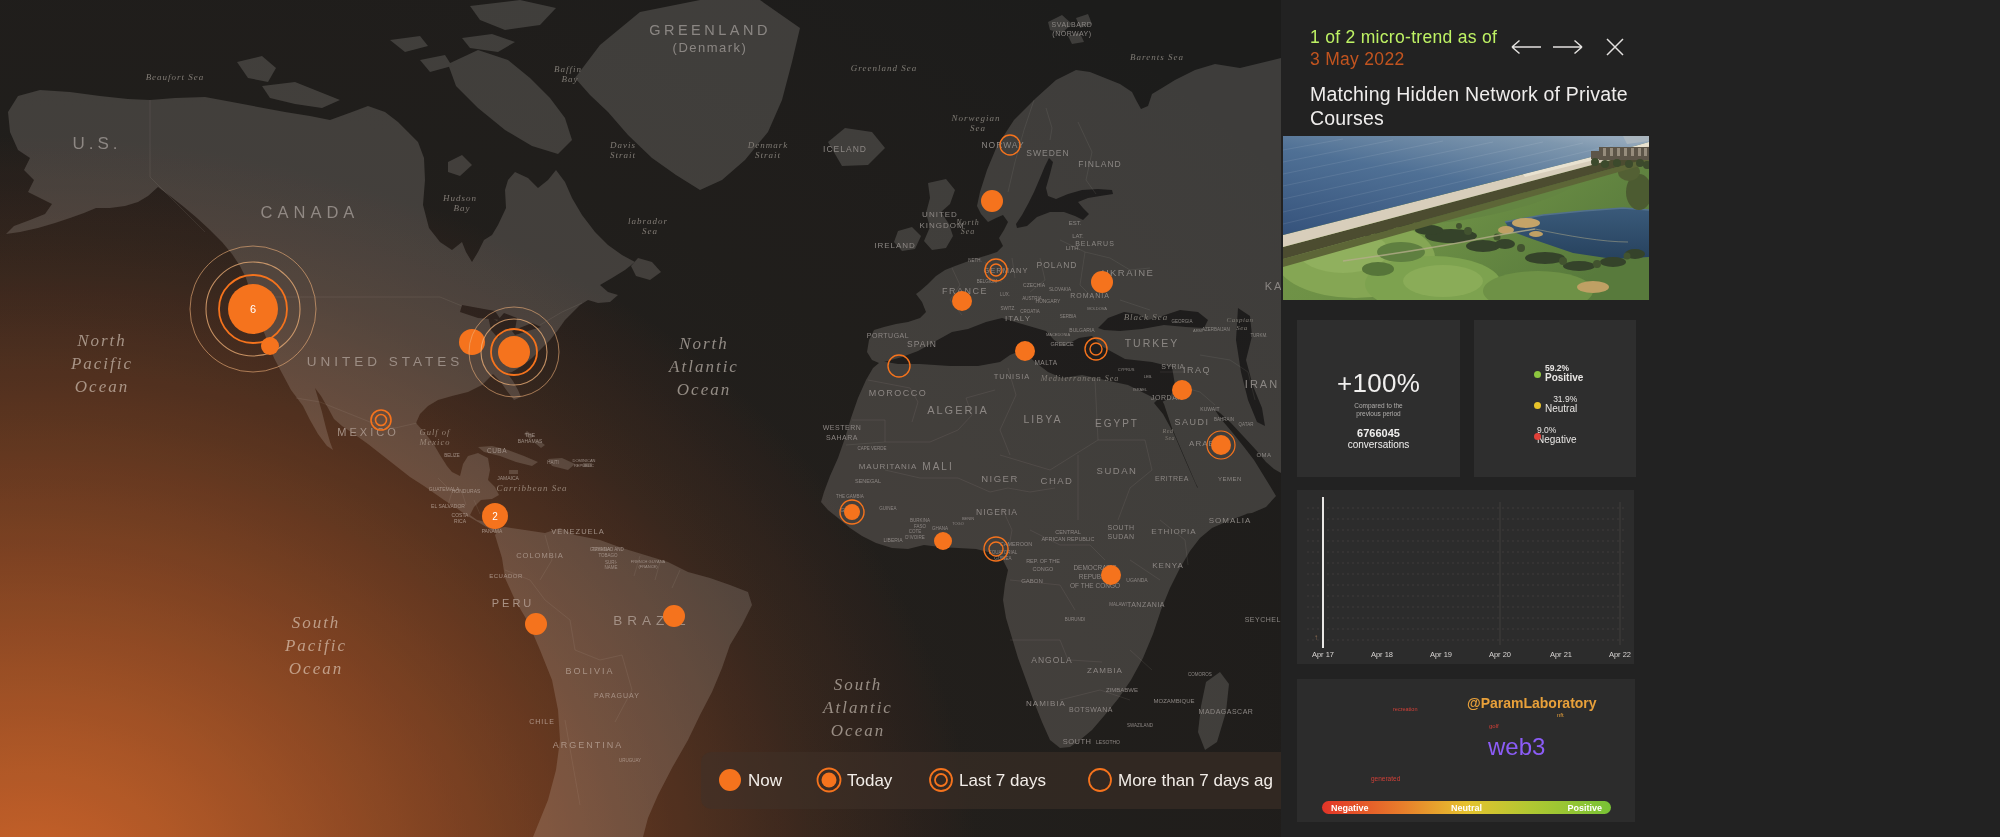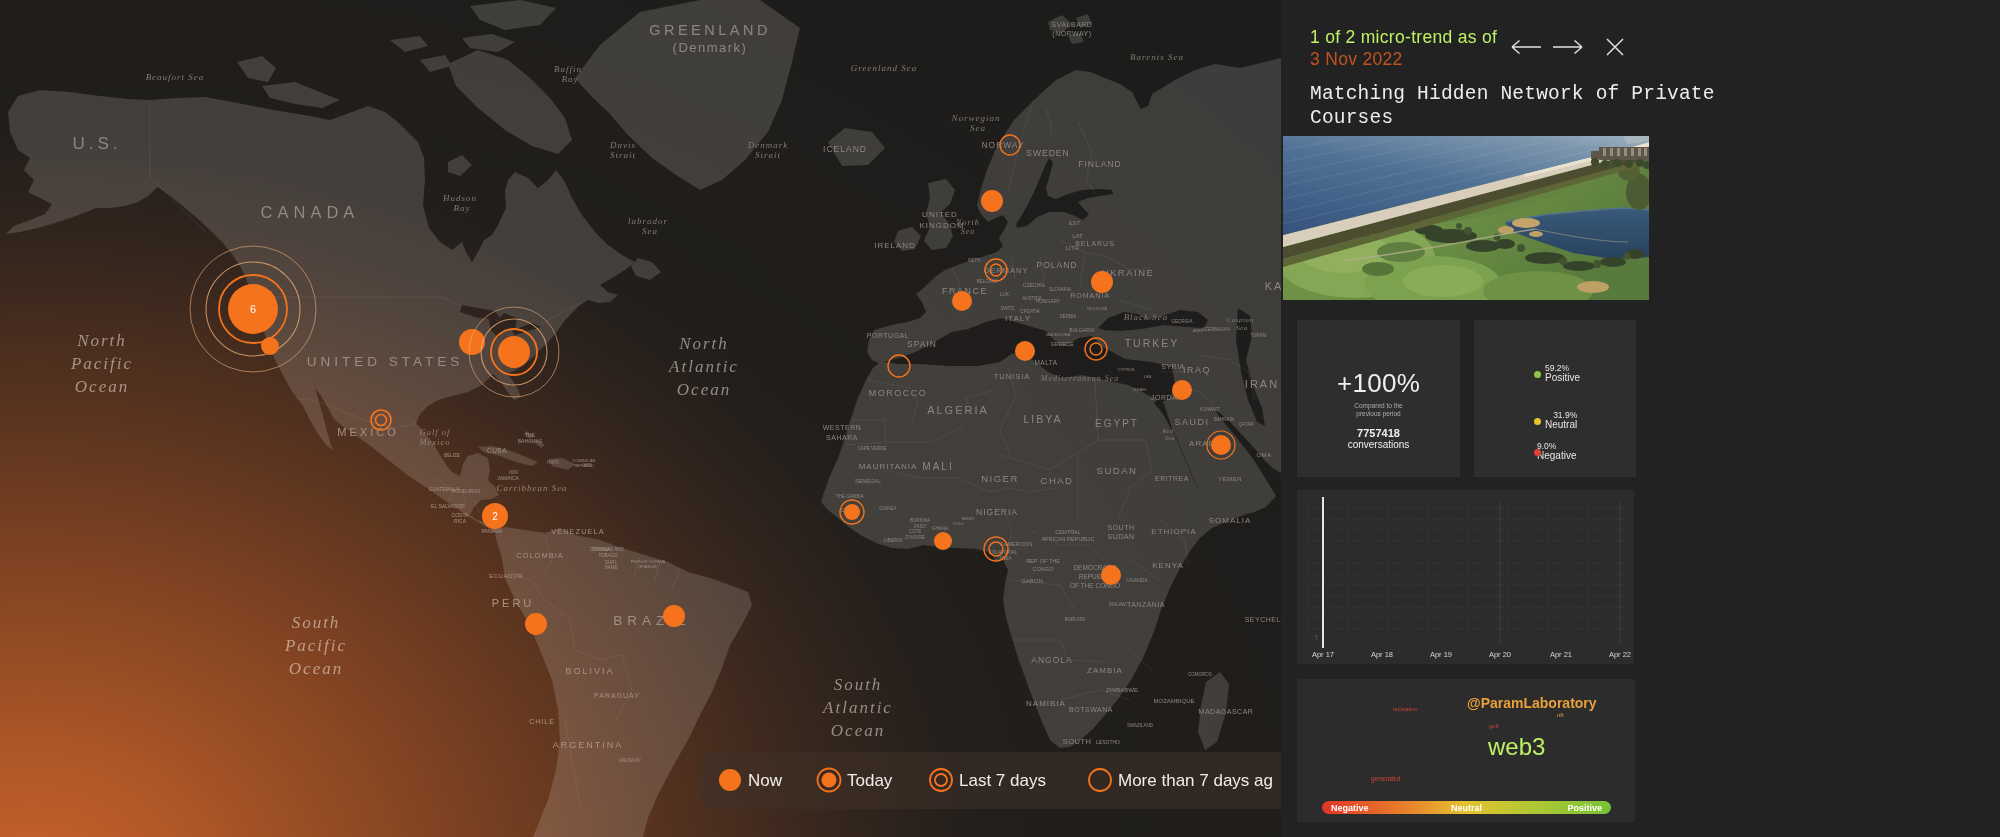--- a/index.html
+++ b/index.html
@@ -355,27 +355,27 @@
 <circle cx="1100" cy="780" r="11" fill="none" stroke="#f5731d" stroke-width="1.8"></circle>
 <text x="748" y="786" font-size="17" fill="#f2ede8" font-family="Liberation Sans">Now</text>
 <text x="847" y="786" font-size="17" fill="#f2ede8" font-family="Liberation Sans">Today</text>
 <text x="959" y="786" font-size="17" fill="#f2ede8" font-family="Liberation Sans">Last 7 days</text>
 <text x="1118" y="786" font-size="17" fill="#f2ede8" font-family="Liberation Sans">More than 7 days ag</text>
 </svg>
 </div>
 <div id="panel">
 
 <div style="position:absolute;left:29px;top:27px;font-size:17.5px;color:#bef264;letter-spacing:0.3px;">1 of 2 micro-trend as of</div>
-<div style="position:absolute;left:29px;top:49px;font-size:17.5px;color:#c2541f;letter-spacing:0.3px;">3 Nov 2022</div>
+<div style="position:absolute;left:29px;top:49px;font-size:17.5px;color:#c2541f;letter-spacing:0.3px;">3 May 2022</div>
 <svg width="120" height="26" viewBox="0 0 120 26" style="position:absolute;left:229px;top:34px;" fill="none" stroke="#e3e1df" stroke-width="1.5">
 <path d="M2,13 L31,13 M2,13 L9.5,6.5 M2,13 L9.5,19.5"></path>
 <path d="M43,13 L72,13 M72,13 L64.5,6.5 M72,13 L64.5,19.5"></path>
 <path d="M97,5 L113,21 M113,5 L97,21"></path>
 </svg>
-<div style="position:absolute;left:29px;top:82px;font-size:19.5px;line-height:24px;color:#efedec;letter-spacing:0.2px;font-family:Liberation Mono, monospace;">Matching Hidden Network of Private<br>Courses</div>
+<div style="position:absolute;left:29px;top:82px;font-size:19.5px;line-height:24px;color:#efedec;letter-spacing:0.2px;">Matching Hidden Network of Private<br>Courses</div>
 <svg width="366" height="164" viewBox="0 0 366 164" style="position:absolute;left:2px;top:136px;">
 <defs>
 <linearGradient id="oc" x1="0" y1="1" x2="0.72" y2="-0.1">
           <stop offset="0" stop-color="#35527b"></stop>
           <stop offset="0.55" stop-color="#4f7095"></stop>
           <stop offset="0.9" stop-color="#7e97ae"></stop>
           <stop offset="1" stop-color="#95a9bc"></stop>
         </linearGradient>
 <linearGradient id="gr" x1="0" y1="0" x2="1" y2="0.6">
           <stop offset="0" stop-color="#77974c"></stop>
@@ -465,25 +465,25 @@
         <circle cx="346" cy="28" r="4"></circle>
         <circle cx="357" cy="27" r="4"></circle>
         <circle cx="364" cy="29" r="4"></circle>
       </g>
 </svg>
 <div style="position:absolute;left:16px;top:320px;width:163px;height:157px;background:#2e2e2e;"></div>
 <div style="position:absolute;left:193px;top:320px;width:162px;height:157px;background:#2e2e2e;"></div>
 <div style="position:absolute;left:16px;top:368px;width:163px;text-align:center;color:#f0efee;">
 <div style="font-size:26px;font-weight:normal;letter-spacing:0.3px;">+100%</div>
 <div style="font-size:6.5px;color:#b0aeac;margin-top:3px;line-height:8px;">Compared to the<br>previous period</div>
-<div style="font-size:11px;font-weight:bold;margin-top:9px;">7757418</div>
+<div style="font-size:11px;font-weight:bold;margin-top:9px;">6766045</div>
 <div style="font-size:10px;margin-top:0;">conversations</div>
 </div>
 <div style="position:absolute;left:253px;top:363px;color:#e8e6e4;">
-<div style="position:relative;margin-bottom:25px;"><span style="position:absolute;left:0;top:8px;width:7px;height:7px;border-radius:50%;background:#8dc63f;"></span><span style="display:inline-block;margin-left:11px;font-size:8.5px;line-height:10px;">59.2%<br><span style="font-size:10px;">Positive</span></span></div>
+<div style="position:relative;margin-bottom:9px;font-weight:bold;"><span style="position:absolute;left:0;top:8px;width:7px;height:7px;border-radius:50%;background:#8dc63f;"></span><span style="display:inline-block;margin-left:11px;font-size:8.5px;line-height:10px;">59.2%<br><span style="font-size:10px;">Positive</span></span></div>
 <div style="position:relative;margin-bottom:9px;"><span style="position:absolute;left:0;top:8px;width:7px;height:7px;border-radius:50%;background:#e8c32a;"></span><span style="display:inline-block;margin-left:11px;font-size:8.5px;line-height:10px;text-align:right;">31.9%<br><span style="font-size:10px;">Neutral</span></span></div>
 <div style="position:relative;"><span style="position:absolute;left:0;top:8px;width:7px;height:7px;border-radius:50%;background:#e04038;"></span><span style="display:inline-block;margin-left:3px;font-size:8.5px;line-height:10px;">9.0%<br><span style="font-size:10px;">Negative</span></span></div>
 </div>
 <div style="position:absolute;left:16px;top:490px;width:337px;height:174px;background:#2c2c2c;"></div>
 <svg width="337" height="174" viewBox="0 0 337 174" style="position:absolute;left:16px;top:490px;">
 <g stroke="#3e3b3a" stroke-width="1" stroke-dasharray="2,3">
 <path d="M10,18 H330"></path>
         <path d="M10,29 H330"></path>
         <path d="M10,40 H330"></path>
         <path d="M10,51 H330"></path>
@@ -508,21 +508,21 @@
         <text x="203" y="167">Apr 20</text>
         <text x="264" y="167">Apr 21</text>
         <text x="323" y="167">Apr 22</text>
 </g>
 </svg>
 <div style="position:absolute;left:16px;top:679px;width:338px;height:143px;background:#2c2c2c;"></div>
 <div style="position:absolute;left:186px;top:695px;width:140px;font-size:14px;font-weight:bold;color:#e8a03a;">@ParamLaboratory</div>
 <div style="position:absolute;left:112px;top:706px;font-size:5.5px;color:#d04038;">recreation</div>
 <div style="position:absolute;left:208px;top:723px;font-size:6px;color:#d04038;">golf</div>
 <div style="position:absolute;left:276px;top:712px;font-size:6px;color:#e8a03a;">nft</div>
-<div style="position:absolute;left:207px;top:733px;font-size:24px;color:#bef264;">web3</div>
+<div style="position:absolute;left:207px;top:733px;font-size:24px;color:#8b5cf6;">web3</div>
 <div style="position:absolute;left:90px;top:775px;font-size:6.5px;color:#d04038;">generated</div>
 <div style="position:absolute;left:25px;top:122px;"></div>
 <div style="position:absolute;left:41px;top:801px;width:289px;height:13px;border-radius:7px;background:linear-gradient(90deg,#e23428 0%,#e87e2b 28%,#e5c22f 50%,#b1c832 72%,#78c235 100%);">
 <span style="position:absolute;left:9px;top:2px;font-size:9px;font-weight:bold;color:#fff;">Negative</span>
 <span style="position:absolute;left:50%;transform:translateX(-50%);top:2px;font-size:9px;font-weight:bold;color:#fff;">Neutral</span>
 <span style="position:absolute;right:9px;top:2px;font-size:9px;font-weight:bold;color:#fff;">Positive</span>
 </div>
 
 </div>
 

